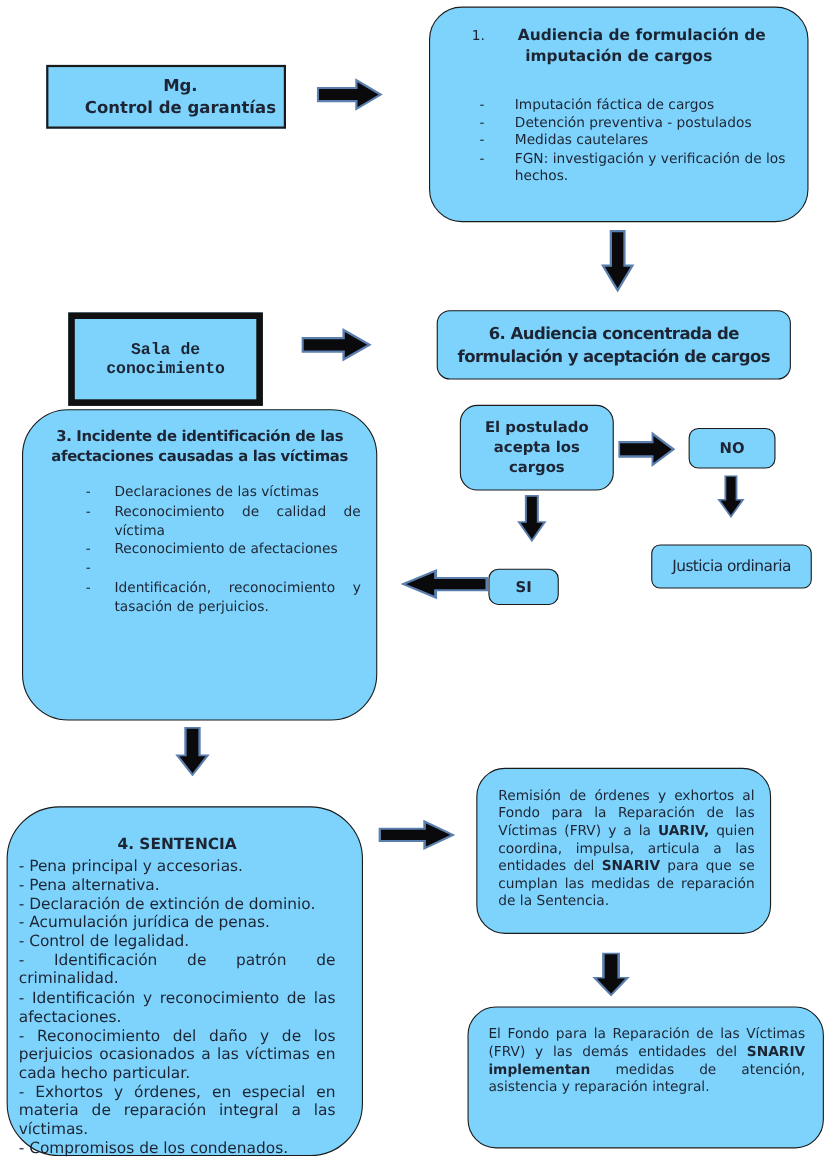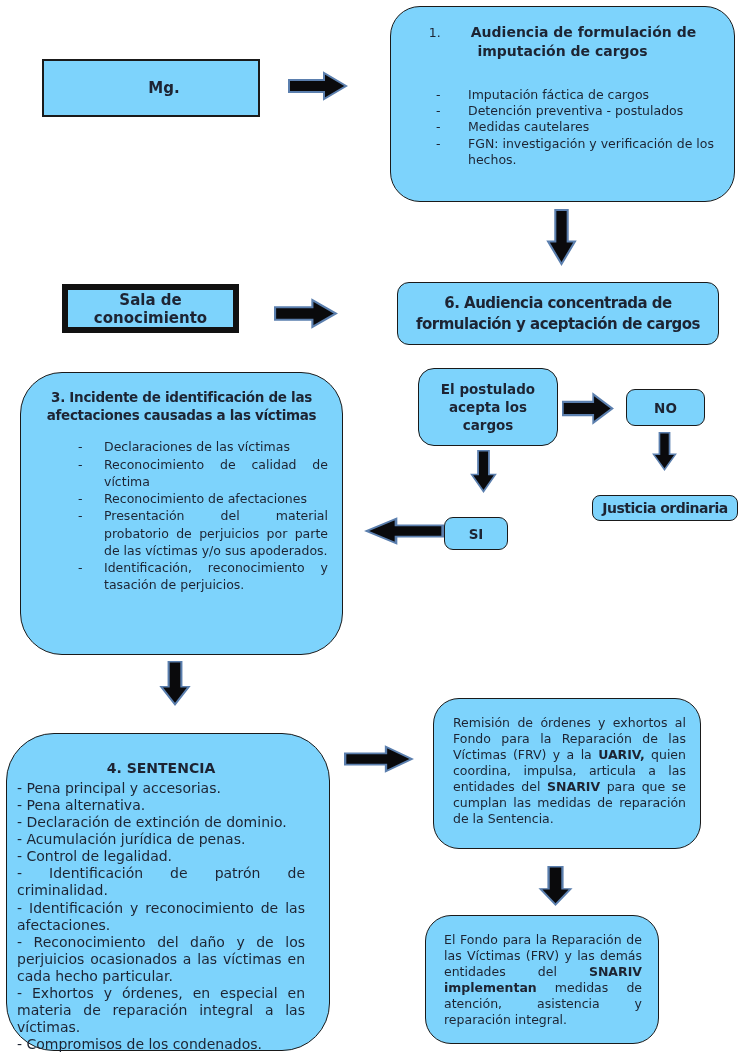--- a/index.html
+++ b/index.html
@@ -16,51 +16,52 @@
   .box1 { left:390px; top:6px; width:345px; height:196px; border-radius:30px; padding-top:16px; }
   .box1-title { width:300px; margin:0 auto; text-align:center; font-size:14px; line-height:1.35; }
   .box1-num { font-size:12.5px; display:inline-block; margin-right:30px; }
   .box1-items { margin-top:26px; padding:0 20px 0 45px; }
 
   .li { display:flex; font-size:12.5px; line-height:1.3; }
   .li .dash { width:32px; flex:0 0 32px; }
   .li .txt { flex:1; text-align:justify; }
 
   .box2 { left:397px; top:282px; width:322px; height:63px; border-radius:12px; font-size:15px; font-weight:bold; letter-spacing:-0.5px; line-height:1.35; padding:0 8px; }
-  .sala-box { left:62px; top:284px; width:177px; height:49px; border-width:6px; border-color:#111; font-size:15px; font-weight:bold; }
+  .sala-box { left:62px; top:284px; width:177px; height:85px; border-width:6px; border-color:#111; font-size:15px; font-weight:bold;font-family:Liberation Mono, monospace; }
   .postulado-box { left:418px; top:368px; width:140px; height:78px; border-radius:16px; font-size:13.5px; font-weight:bold; line-height:1.35; padding:0 14px; }
   .no-box  { left:626px; top:389px; width:79px; height:37px; border-radius:9px; font-size:13.5px; font-weight:bold; }
   .si-box  { left:444px; top:517px; width:64px; height:33px; border-radius:9px; font-size:13.5px; font-weight:bold; }
-  .justicia-box { left:592px; top:495px; width:146px; height:26px; border-radius:8px; font-size:14px; font-weight:bold; letter-spacing:-0.5px; }
+  .justicia-box { left:592px; top:495px; width:146px; height:40px; border-radius:8px; font-size:14px; font-weight:normal; letter-spacing:-0.5px; }
 
   .box3 { left:20px; top:372px; width:323px; height:283px; border-radius:42px; padding-top:15px; }
   .box3-title { width:302px; margin:0 auto; text-align:center; font-size:13.5px; font-weight:bold; letter-spacing:-0.3px; line-height:1.35; }
   .box3-items { margin-top:14px; padding:0 14px 0 57px; }
   .box3-items .li { line-height:1.38; }
   .box3-items .li .dash { width:26px; flex:0 0 26px; }
 
   .box4 { left:6px; top:733px; width:324px; height:318px; border-radius:48px; padding:26px 24px 0 10px; }
   .box4-title { text-align:center; font-size:14px; font-weight:bold; margin-bottom:4px; }
   .box4-item { font-size:14px; line-height:1.22; text-align:justify; }
 
   .para-box { border-radius:26px; font-size:12.5px; line-height:1.28; text-align:justify; }
   .remision-box { left:433px; top:698px; width:268px; height:151px; padding:16px 14px 0 19px; }
-  .fondo-box { left:425px; top:915px; width:234px; height:129px; padding:16px 16px 0 18px; }
+  .fondo-box { left:425px; top:915px; width:324px; height:129px; padding:16px 16px 0 18px; }
 
   .arrow svg { display:block; width:100%; height:100%; }
   .arrow polygon { fill:#0a0a0c; stroke:#5b7fae; stroke-width:2; }
 </style>
 </head>
 <body>
 
 <div class="canvas">
 
   <div class="abs box mg-box center">
     <div>
       <div>Mg.</div>
+      <div>Control de garantías</div>
     </div>
   </div>
 
   <div class="abs arrow" style="left:288px;top:70px;width:60px;height:32px">
     <svg viewBox="0 0 60 32" preserveAspectRatio="none">
         <polygon points="1,10 36,10 36,3 58,16 36,29 36,22 1,22"></polygon>
       </svg>
   </div>
 
   <div class="abs box box1">
@@ -157,21 +158,20 @@
       <div class="li">
           <span class="dash">-</span>
           <span class="txt">Reconocimiento de calidad de víctima</span>
         </div>
       <div class="li">
           <span class="dash">-</span>
           <span class="txt">Reconocimiento de afectaciones</span>
         </div>
       <div class="li">
           <span class="dash">-</span>
-          <span class="txt">Presentación del material probatorio de perjuicios por parte de las víctimas y/o sus apoderados.</span>
         </div>
       <div class="li">
           <span class="dash">-</span>
           <span class="txt">Identificación, reconocimiento y tasación de perjuicios.</span>
         </div>
     </div>
   </div>
 
   <div class="abs arrow" style="left:158px;top:661px;width:34px;height:45px">
     <svg viewBox="0 0 32 56" preserveAspectRatio="none">

